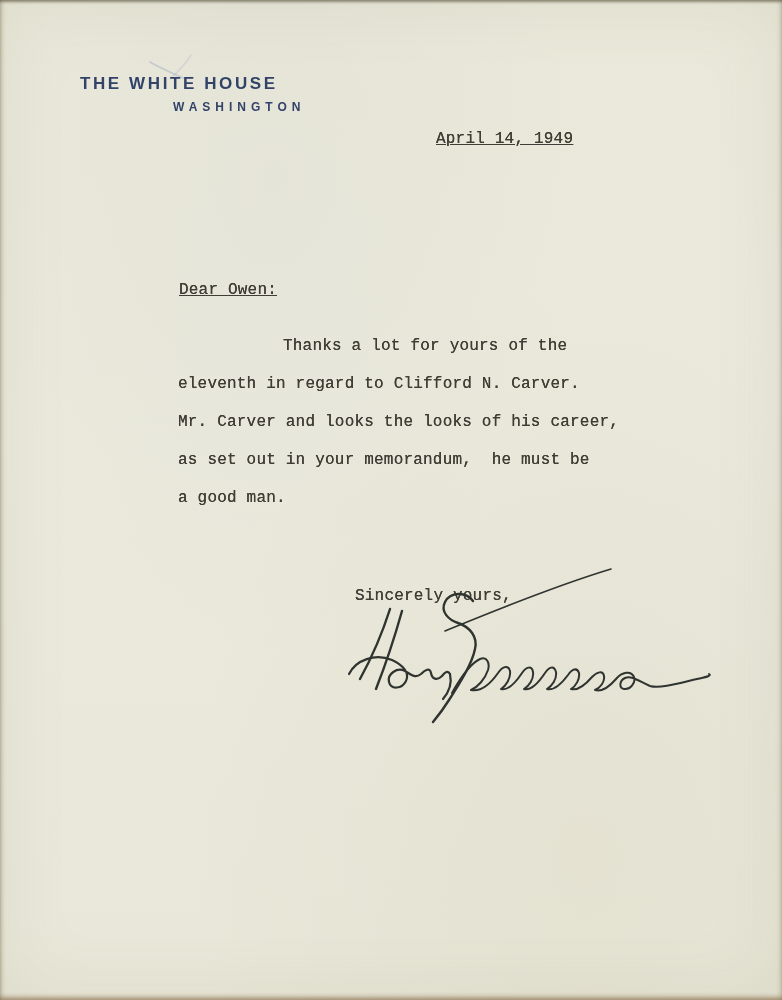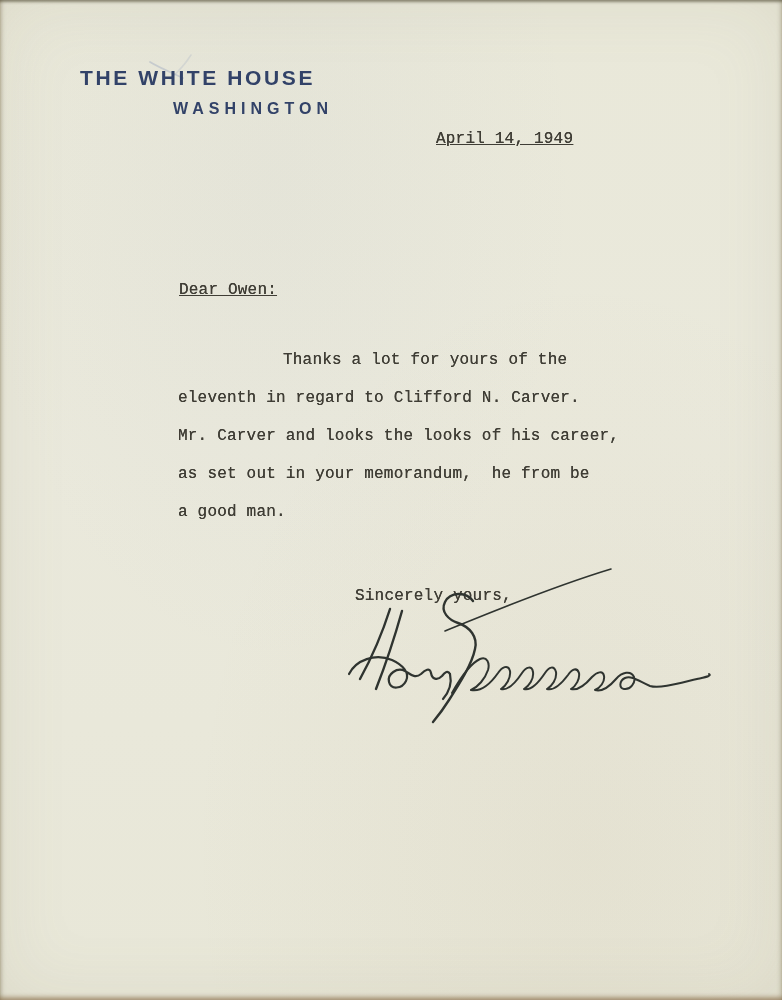--- a/index.html
+++ b/index.html
@@ -15,44 +15,44 @@
       inset 0 4px 3px -2px rgba(70,62,40,0.55),
       inset 0 -5px 4px -2px rgba(125,92,55,0.55),
       inset 4px 0 5px -3px rgba(110,100,70,0.42),
       inset -4px 0 5px -3px rgba(110,100,70,0.32),
       inset 0 0 70px rgba(140,130,95,0.12);
     overflow:hidden;
     font-family:"Liberation Mono", monospace;
     color:var(--ink,#3f3d35);
   }
   .letterhead-line1{
-    position:absolute;left:80px;top:67px;
+    position:absolute;left:80px;top:75px;
     font-family:"Liberation Sans", sans-serif;
-    font-size:21px;font-weight:700;line-height:1;
+    font-size:17px;font-weight:700;line-height:1;
     letter-spacing:2.6px;
     color:var(--letterhead,#324268);
   }
   .letterhead-line2{
     position:absolute;left:173px;top:101px;
     font-family:"Liberation Sans", sans-serif;
-    font-size:16px;font-weight:700;line-height:1;
+    font-size:12px;font-weight:700;line-height:1;
     letter-spacing:5px;
     color:var(--letterhead,#324268);
   }
   .typed{
     font-family:"Liberation Mono", monospace;
     font-size:16px;
     letter-spacing:0.2px;
     color:var(--ink,#3f3d35);
     text-shadow:0 0 0.5px currentColor;
     white-space:pre;
   }
   .date{position:absolute;left:436px;top:131px;line-height:1;text-decoration:underline;}
   .salutation{position:absolute;left:179px;top:282px;line-height:1;text-decoration:underline;}
-  .body-block{position:absolute;left:178px;top:341px;line-height:38px;}
+  .body-block{position:absolute;left:178px;top:327px;line-height:38px;}
   .body-block .indent{text-indent:105px;}
   .closing{position:absolute;left:355px;top:588px;line-height:1;}
   .recipient-block{position:absolute;left:178px;top:698px;line-height:21.5px;}
   .signature-svg{position:absolute;left:330px;top:550px;width:400px;height:185px;}
   .smudge-svg{position:absolute;left:140px;top:48px;width:70px;height:40px;}
 </style>
 </head>
 <body>
 
 <div class="page" style="--ink: #3f3d35; --letterhead: #324268;">
@@ -66,21 +66,21 @@
   <div class="letterhead-line2">WASHINGTON</div>
 
   <div class="typed date">April 14, 1949</div>
 
   <div class="typed salutation">Dear Owen:</div>
 
   <div class="body-block">
     <div class="typed indent">Thanks a lot for yours of the</div>
     <div class="typed">eleventh in regard to Clifford N. Carver.</div>
     <div class="typed">Mr. Carver and looks the looks of his career,</div>
-    <div class="typed">as set out in your memorandum,  he from be</div>
+    <div class="typed">as set out in your memorandum,  he must be</div>
     <div class="typed">a good man.</div>
   </div>
 
   <div class="typed closing">Sincerely yours,</div>
 
   <svg class="signature-svg" viewBox="330 550 400 185" fill="none" stroke="#2f3430" stroke-linecap="round" stroke-linejoin="round" aria-label="Harry Truman">
 
     <path d="M 445 631 C 485 615, 545 589, 611 569" stroke-width="1.6"></path>
 
     <path d="M 390 609 C 383 631, 371 659, 360 679" stroke-width="2.4"></path>

